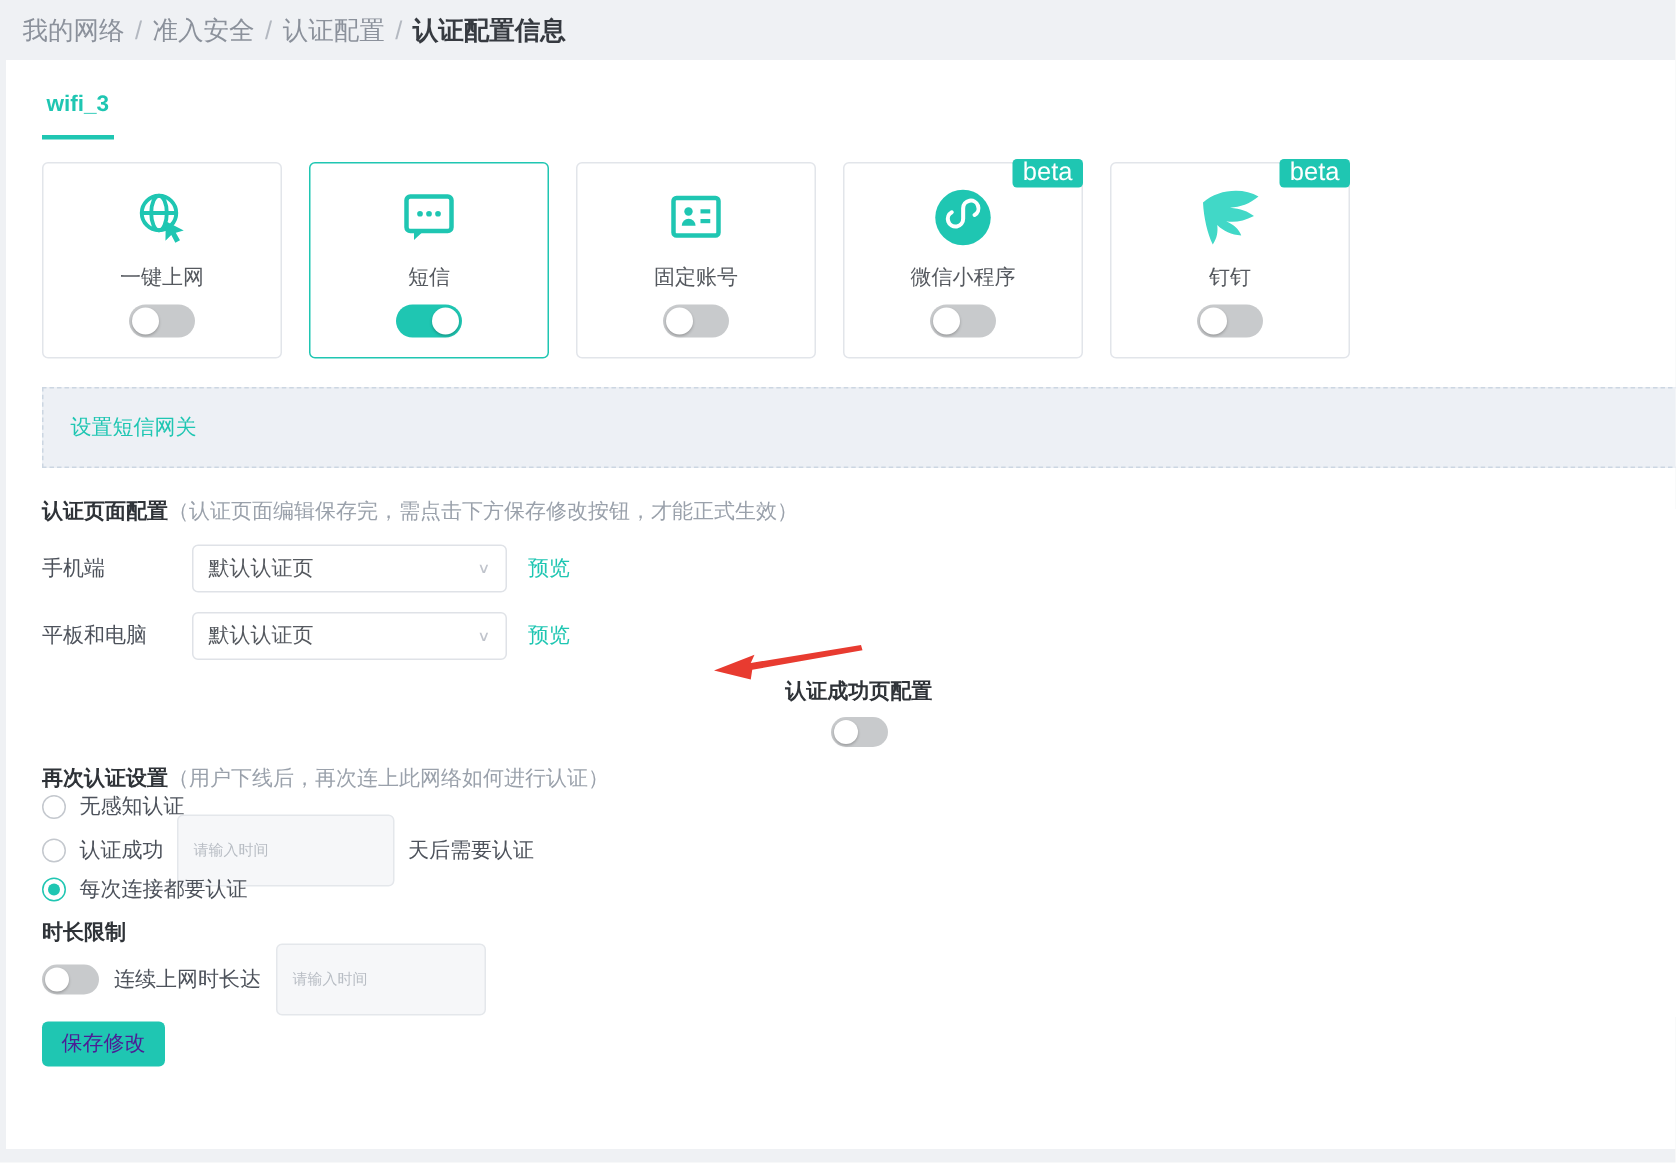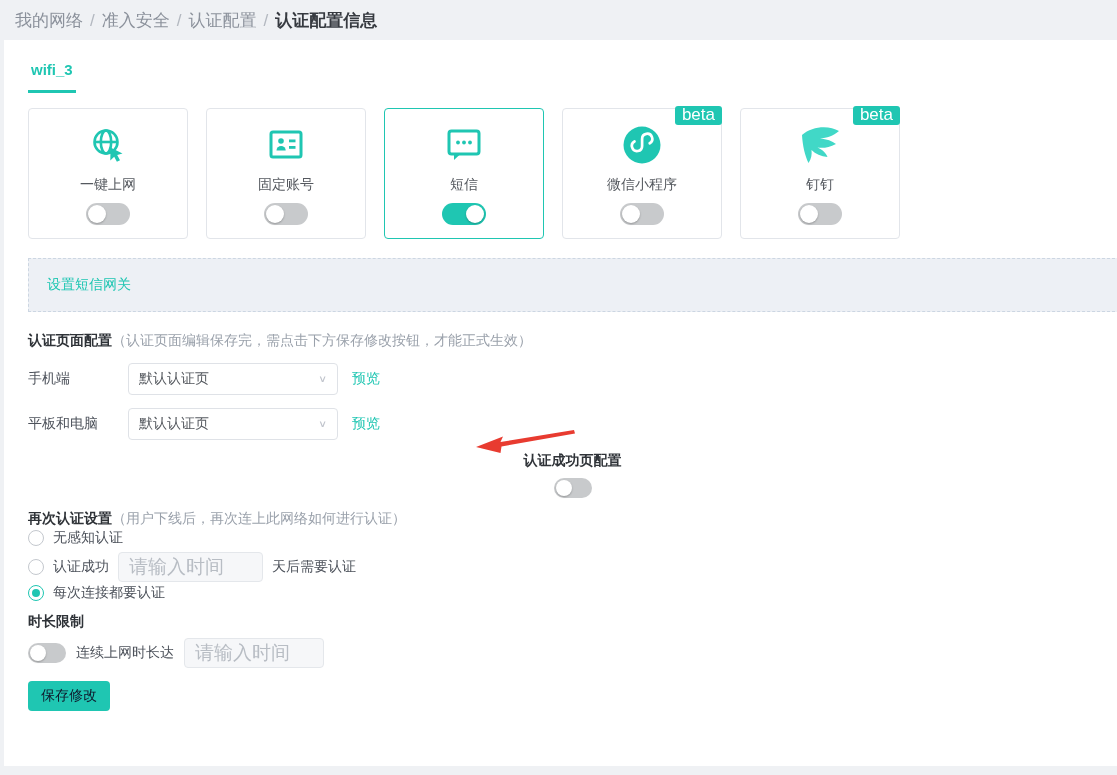--- a/index.html
+++ b/index.html
@@ -36,25 +36,25 @@
   .select { width:210px; height:32px; border:1px solid #dfe2e7; border-radius:4px; display:flex; align-items:center; justify-content:space-between; padding:12px 10px; color:#55595f; cursor:pointer; background:#fff; }
   .caret { color:#c0c4cc; font-size:12px; transform:scaleY(.8); }
   .preview-link { color:#1fc6b2; margin-left:14px; cursor:pointer; }
   .success-row { margin-top:12px; display:flex; align-items:center; gap:8px; font-size:14px;flex-direction:column; }
   .reauth-title { margin-top:12px; font-size:14px; }
   .radio-row { display:flex; align-items:center; gap:9px; font-size:14px; color:#4d525b; height:20px; }
   .radio-row.with-input { height:32px; margin-top:3px; }
   .radio { width:16px; height:16px; border:1px solid #c4c8ce; border-radius:50%; background:#fff; position:relative; cursor:pointer; flex:none; }
   .radio.checked { border-color:#1fc6b2; }
   .radio.checked::after { content:""; position:absolute; width:8px; height:8px; border-radius:50%; background:#1fc6b2; top:3px; left:3px; }
-  .input-dis { width:145px; height:30px; border:1px solid #e4e7eb; background:#f6f7f9; border-radius:4px; padding:0 10px; font-size:19px; color:#55595f; font-family:inherit; }
+  .input-dis { width:145px; height:48px; border:1px solid #e4e7eb; background:#f6f7f9; border-radius:4px; padding:0 10px; font-size:10px; color:#55595f; font-family:inherit; }
   .input-dis::placeholder { color:#b8bdc4; }
   .dur-title { margin-top:10px; font-size:14px; }
   .dur-row { display:flex; align-items:center; gap:10px; margin-top:6px; font-size:14px; color:#4d525b; height:32px; }
-  .save-btn { margin-top:12px; height:30px; padding:0 13px; background:#1fc6b2; color:#0f172a; border:none; border-radius:4px; font-size:14px; font-family:inherit; cursor:pointer; }
+  .save-btn { margin-top:12px; height:30px; padding:0 13px; background:#1fc6b2; color:#4c1d95; border:none; border-radius:4px; font-size:14px; font-family:inherit; cursor:pointer; }
   .arrow-annot { position:absolute; left:470px; top:426px; pointer-events:none; }
 </style>
 </head>
 <body>
 
 <div class="page">
 
   <div class="breadcrumb">
     <span>我的网络</span><span class="sep">/</span><span>准入安全</span><span class="sep">/</span><span>认证配置</span><span class="sep">/</span><span class="current">认证配置信息</span>
   </div>
@@ -74,48 +74,48 @@
               <ellipse cx="18" cy="17" rx="5.2" ry="11.5"></ellipse>
               <path d="M7 17 H29"></path>
             </g>
             <path d="M22.5 22.5 L34.5 28.6 L29.2 30.1 L32 35.2 L28.9 36.8 L26.2 31.7 L22.3 35.5 Z" fill="#1fc6b2"></path>
           </svg>
         </div>
         <div class="card-label">一键上网</div>
         <div class="toggle"></div>
       </div>
 
+      <div class="card selected">
+        <div class="icon-box">
+          <svg width="40" height="36" viewBox="0 0 40 36">
+            <rect x="5" y="4" width="30" height="23" rx="2.5" fill="none" stroke="#1fc6b2" stroke-width="3"></rect>
+            <circle cx="14" cy="15.5" r="1.9" fill="#1fc6b2"></circle>
+            <circle cx="20" cy="15.5" r="1.9" fill="#1fc6b2"></circle>
+            <circle cx="26" cy="15.5" r="1.9" fill="#1fc6b2"></circle>
+            <path d="M10 26 L10 33 L17.5 26 Z" fill="#1fc6b2"></path>
+          </svg>
+        </div>
+        <div class="card-label">短信</div>
+        <div class="toggle on"></div>
+      </div>
+
       <div class="card">
         <div class="icon-box">
           <svg width="38" height="32" viewBox="0 0 38 32">
             <rect x="4" y="3" width="30" height="25" rx="2" fill="none" stroke="#1fc6b2" stroke-width="3"></rect>
             <circle cx="14" cy="12" r="2.8" fill="#1fc6b2"></circle>
             <path d="M9.5 21.5 a4.6 4.6 0 0 1 9.2 0 Z" fill="#1fc6b2"></path>
             <rect x="22" y="10.5" width="6.5" height="2.8" fill="#1fc6b2"></rect>
             <rect x="22" y="17" width="6.5" height="2.8" fill="#1fc6b2"></rect>
           </svg>
         </div>
         <div class="card-label">固定账号</div>
         <div class="toggle"></div>
       </div>
 
-      <div class="card selected">
-        <div class="icon-box">
-          <svg width="40" height="36" viewBox="0 0 40 36">
-            <rect x="5" y="4" width="30" height="23" rx="2.5" fill="none" stroke="#1fc6b2" stroke-width="3"></rect>
-            <circle cx="14" cy="15.5" r="1.9" fill="#1fc6b2"></circle>
-            <circle cx="20" cy="15.5" r="1.9" fill="#1fc6b2"></circle>
-            <circle cx="26" cy="15.5" r="1.9" fill="#1fc6b2"></circle>
-            <path d="M10 26 L10 33 L17.5 26 Z" fill="#1fc6b2"></path>
-          </svg>
-        </div>
-        <div class="card-label">短信</div>
-        <div class="toggle on"></div>
-      </div>
-
       <div class="card">
         <div class="badge">beta</div>
         <div class="icon-box">
           <svg width="44" height="44" viewBox="0 0 44 44">
             <circle cx="22" cy="22" r="18.5" fill="#1fc6b2"></circle>
             <path d="M14.5 18.5 a5.1 5.1 0 1 0 7.6 4.4 v-7 a5.1 5.1 0 1 1 7.6 4.4" fill="none" stroke="#fff" stroke-width="2.7" stroke-linecap="round"></path>
           </svg>
         </div>
         <div class="card-label">微信小程序</div>
         <div class="toggle"></div>

